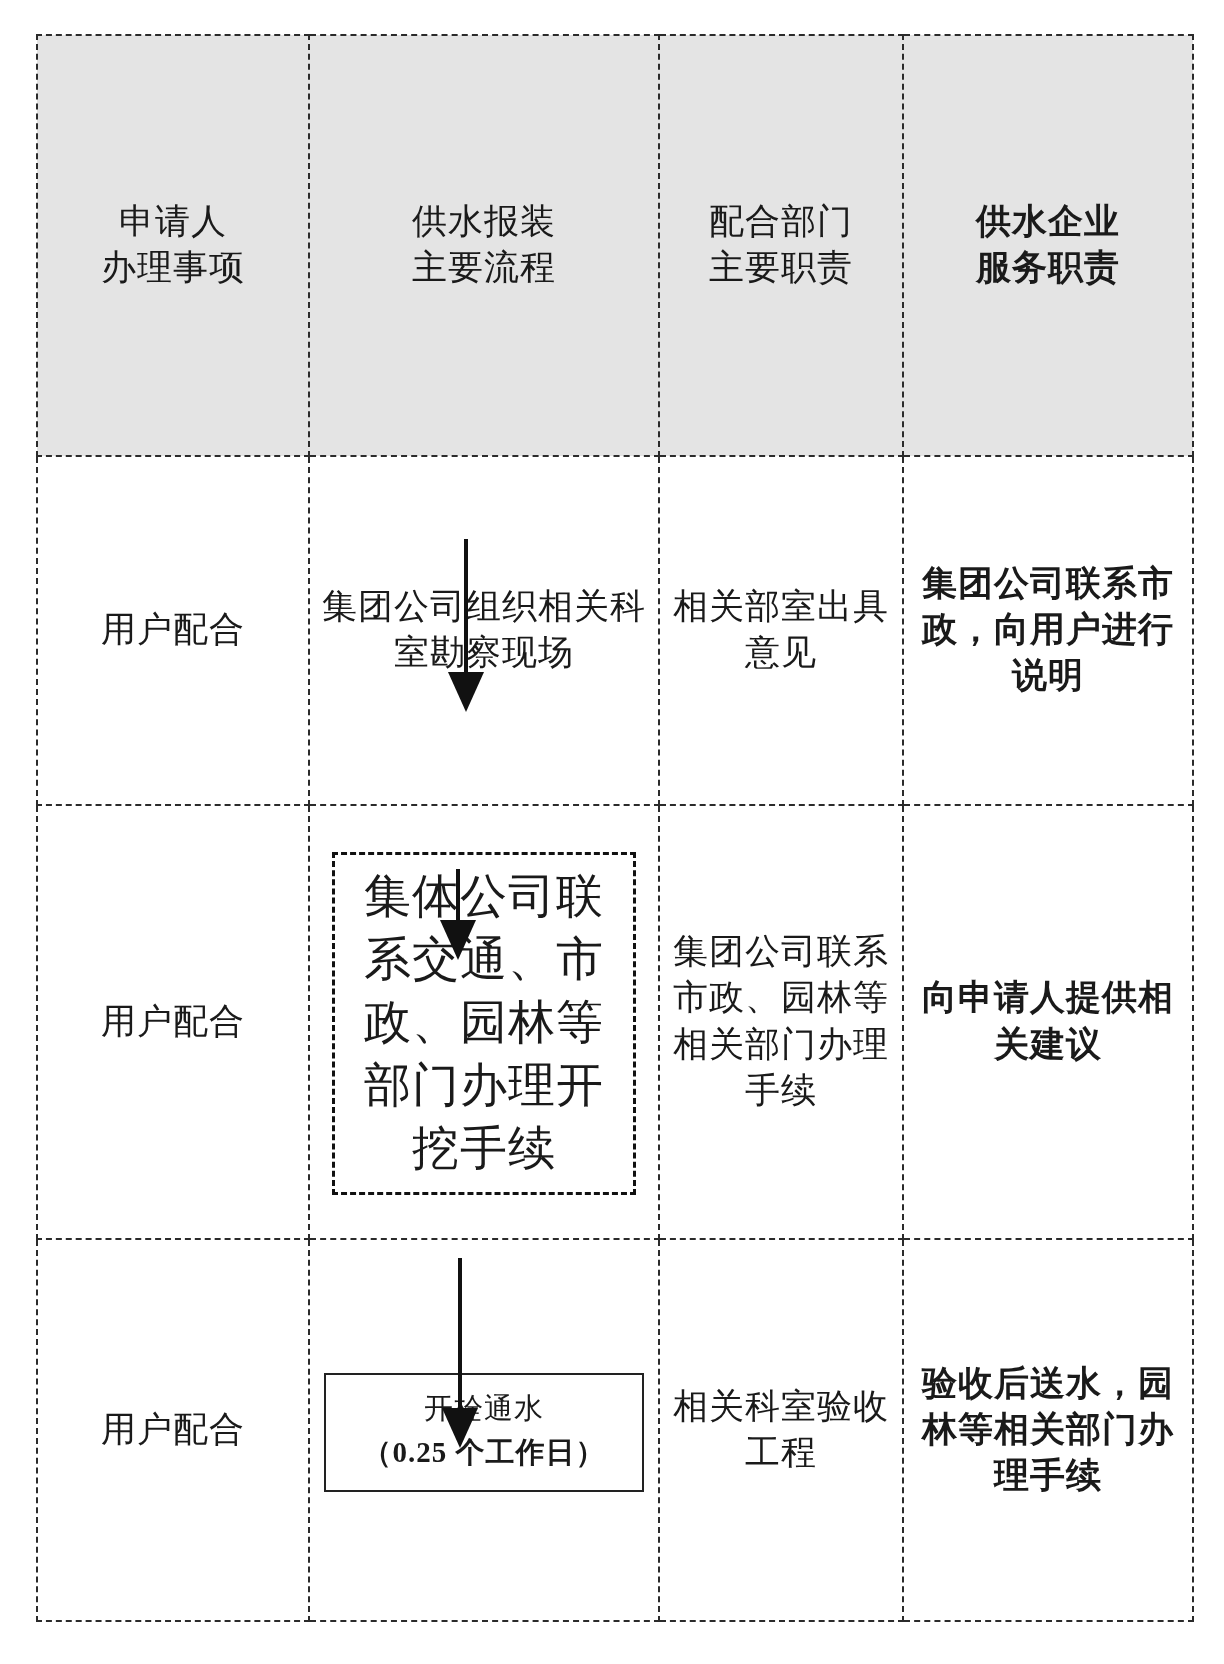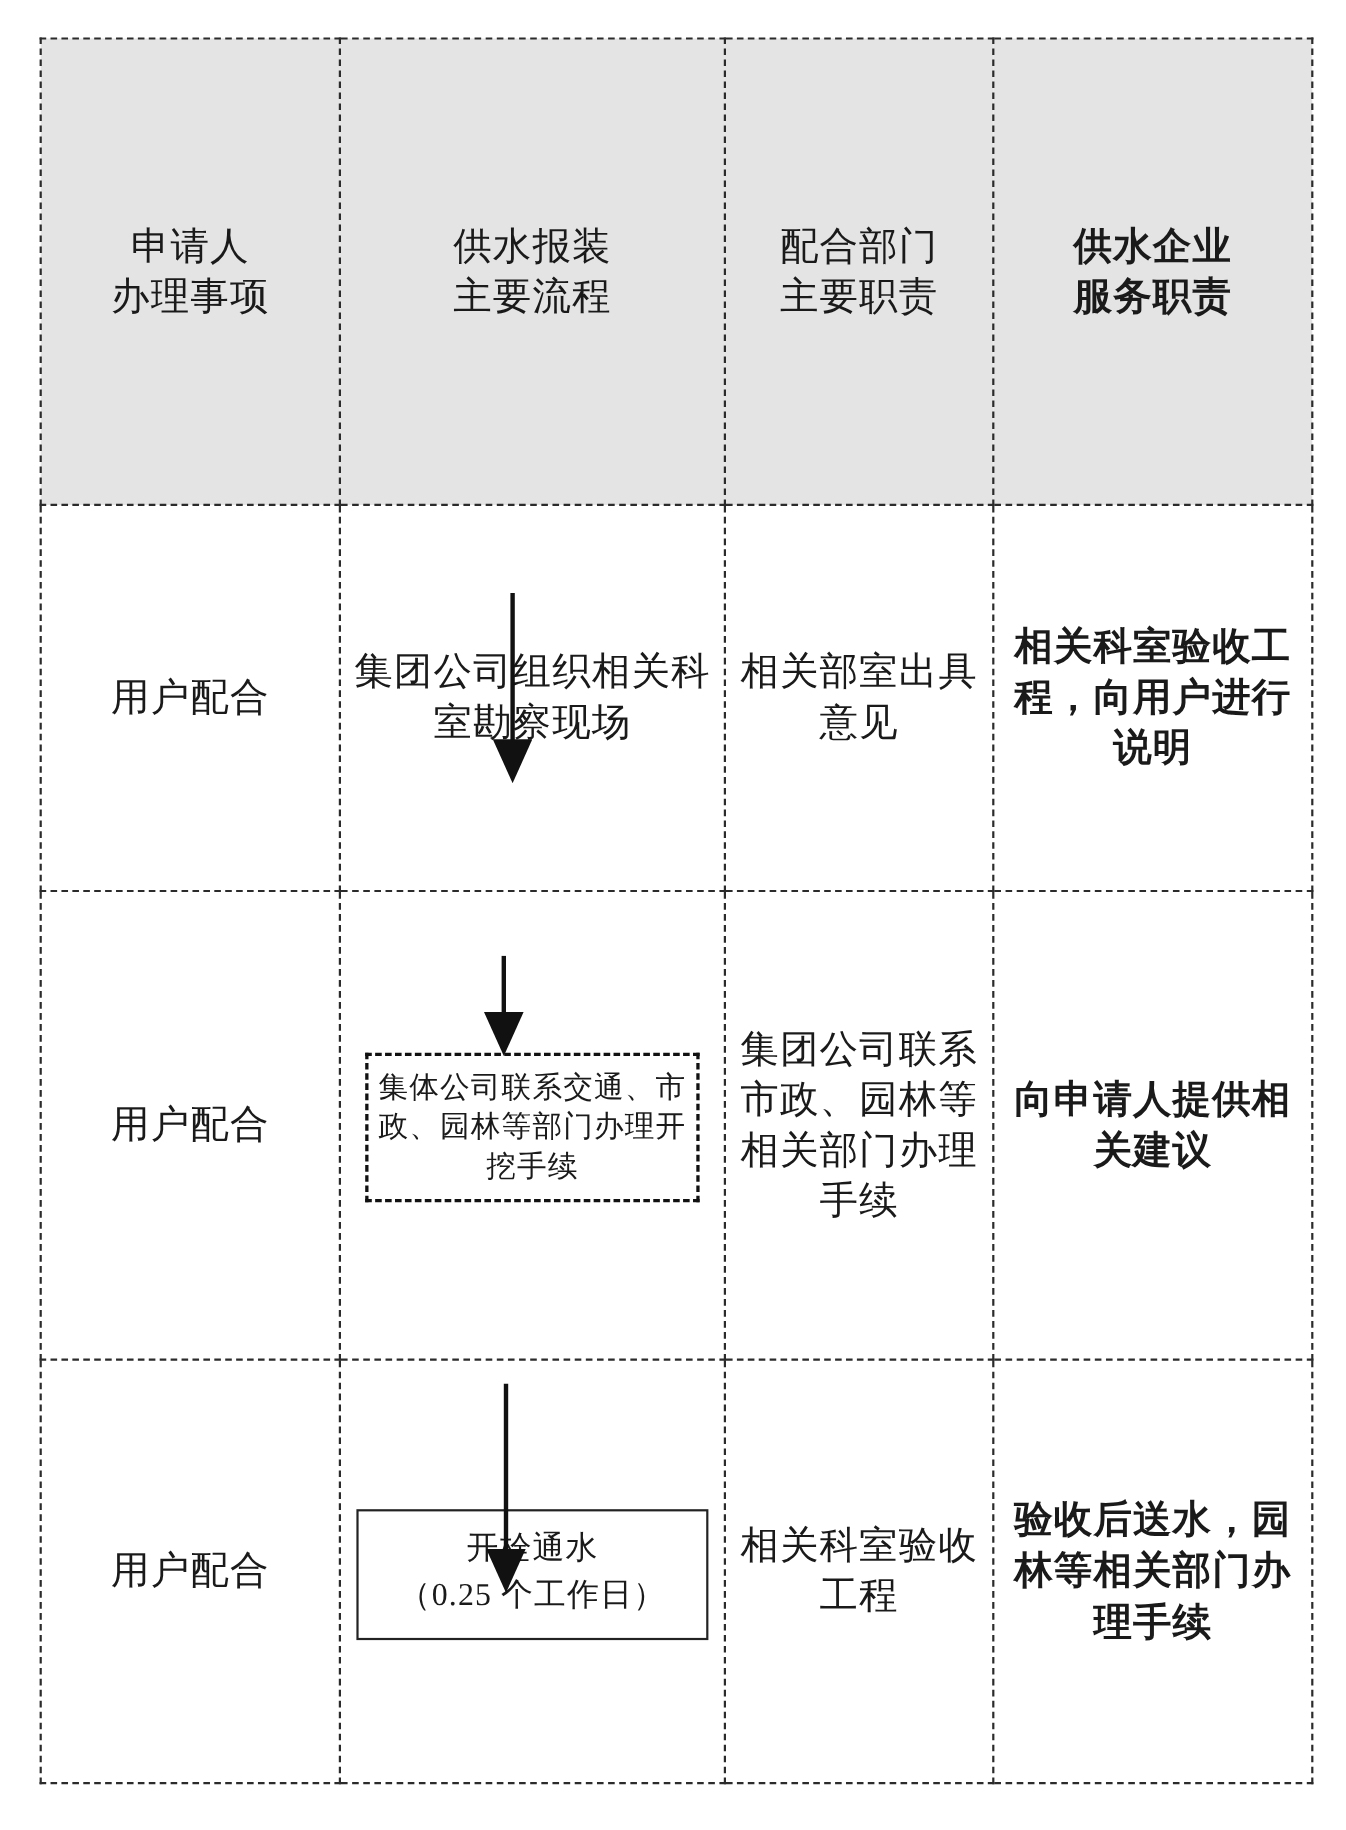--- a/index.html
+++ b/index.html
@@ -57,21 +57,21 @@
 
   .cell-text { display: block; }
   .cell-b { position: relative; }
 
   
   .dashed-box {
     border: 3px dashed #111111;
     padding: 10px 6px 12px 6px;
     margin: 4px 14px 0 14px;
     background: transparent;
-    font-size: 27px;
+    font-size: 47px;
     line-height: 1.34;
   }
   .solid-box {
     border: 2px solid #222222;
     padding: 12px 6px 16px 6px;
     margin: 10px 6px 4px 6px;
     background: transparent;
     font-size: 29px;
     line-height: 1.5;
   }
@@ -79,21 +79,21 @@
   
   .arrow-layer {
     position: absolute;
     left: 0;
     top: 0;
     width: 1224px;
     height: 1664px;
     pointer-events: none;
   }
 
-  .nowrap { white-space: nowrap; }
+  .nowrap { white-space: nowrap; font-weight: bold; }
 </style>
 </head>
 <body>
 
 <div id="page">
 
   <table class="flow-table">
     <tbody>
 
       <tr class="header-row">
@@ -115,21 +115,21 @@
         </td>
       </tr>
 
 
       <tr class="r2">
         <td class="col-a">用户配合</td>
         <td class="col-b cell-b">
           <span class="cell-text">集团公司组织相关科室勘察现场</span>
         </td>
         <td class="col-c">相关部室出具意见</td>
-        <td class="col-d">相关科室验收工程，向用户进行说明</td>
+        <td class="col-d">集团公司联系市政，向用户进行说明</td>
       </tr>
 
       <tr class="r3">
         <td class="col-a">用户配合</td>
         <td class="col-b cell-b">
           <div class="dashed-box">集体公司联系交通、市政、园林等部门办理开挖手续</div>
         </td>
         <td class="col-c">集团公司联系市政、园林等相关部门办理手续</td>
         <td class="col-d">向申请人提供相关建议</td>
       </tr>

